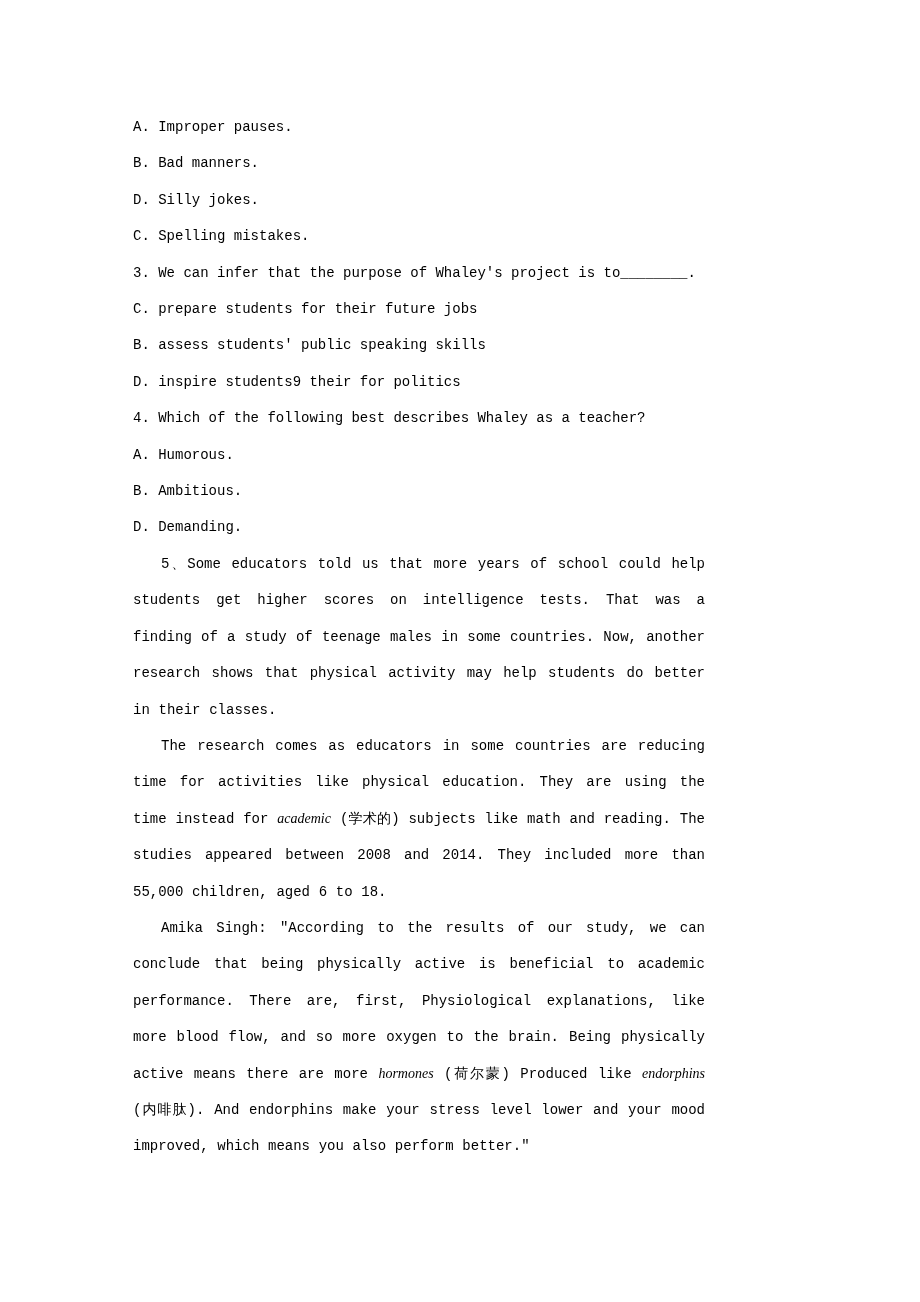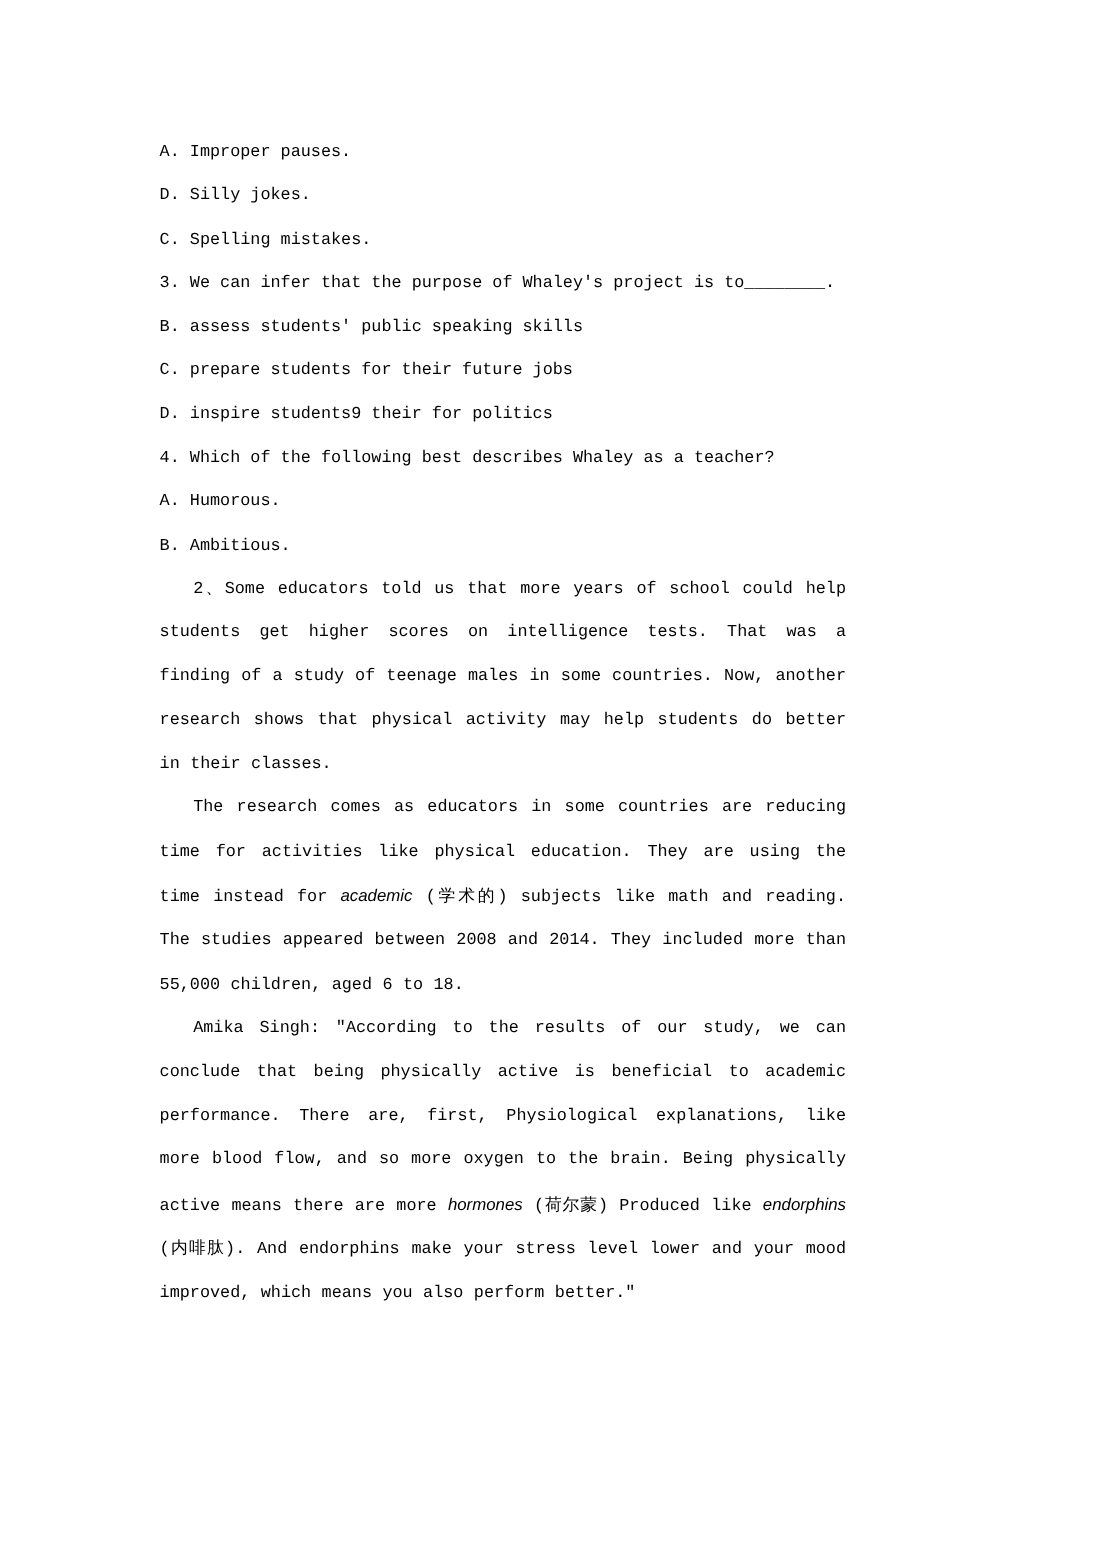--- a/index.html
+++ b/index.html
@@ -25,36 +25,38 @@
     margin: 0;
     white-space: pre-wrap;
   }
   .para {
     margin: 0;
     text-align: justify;
     text-indent: 2em;
     word-spacing: 0.02em;
   }
   .italic {
-    font-family: Liberation Sans, sans-serif;
+    font-family: Liberation Serif, serif;
     font-style: italic;
   }
 </style>
 </head>
 <body>
 
 <div class="page">
   <div class="doc">
     <p class="line">A. Improper pauses.</p>
+    <p class="line">B. Bad manners.</p>
     <p class="line">D. Silly jokes.</p>
     <p class="line">C. Spelling mistakes.</p>
     <p class="line">3. We can infer that the purpose of Whaley's project is to________.</p>
+    <p class="line">C. prepare students for their future jobs</p>
     <p class="line">B. assess students' public speaking skills</p>
-    <p class="line">C. prepare students for their future jobs</p>
     <p class="line">D. inspire students9 their for politics</p>
     <p class="line">4. Which of the following best describes Whaley as a teacher?</p>
     <p class="line">A. Humorous.</p>
     <p class="line">B. Ambitious.</p>
-    <p class="para"><span>2、Some educators told us that more years of school could help students get higher scores on intelligence tests. That was a finding of a study of teenage males in some countries. Now, another research shows that physical activity may help students do better in their classes.</span></p>
+    <p class="line">D. Demanding.</p>
+    <p class="para"><span>5、Some educators told us that more years of school could help students get higher scores on intelligence tests. That was a finding of a study of teenage males in some countries. Now, another research shows that physical activity may help students do better in their classes.</span></p>
     <p class="para"><span>The research comes as educators in some countries are reducing time for activities like physical education. They are using the time instead for </span><span class="italic">academic</span><span> (学术的) subjects like math and reading. The studies appeared between 2008 and 2014. They included more than 55,000 children, aged 6 to 18.</span></p>
     <p class="para"><span>Amika Singh: "According to the results of our study, we can conclude that being physically active is beneficial to academic performance. There are, first, Physiological explanations, like more blood flow, and so more oxygen to the brain. Being physically active means there are more </span><span class="italic">hormones</span><span> (荷尔蒙) Produced like </span><span class="italic">endorphins</span><span> (内啡肽). And endorphins make your stress level lower and your mood improved, which means you also perform better."</span></p>
   </div>
 </div>
 
 </body></html>

